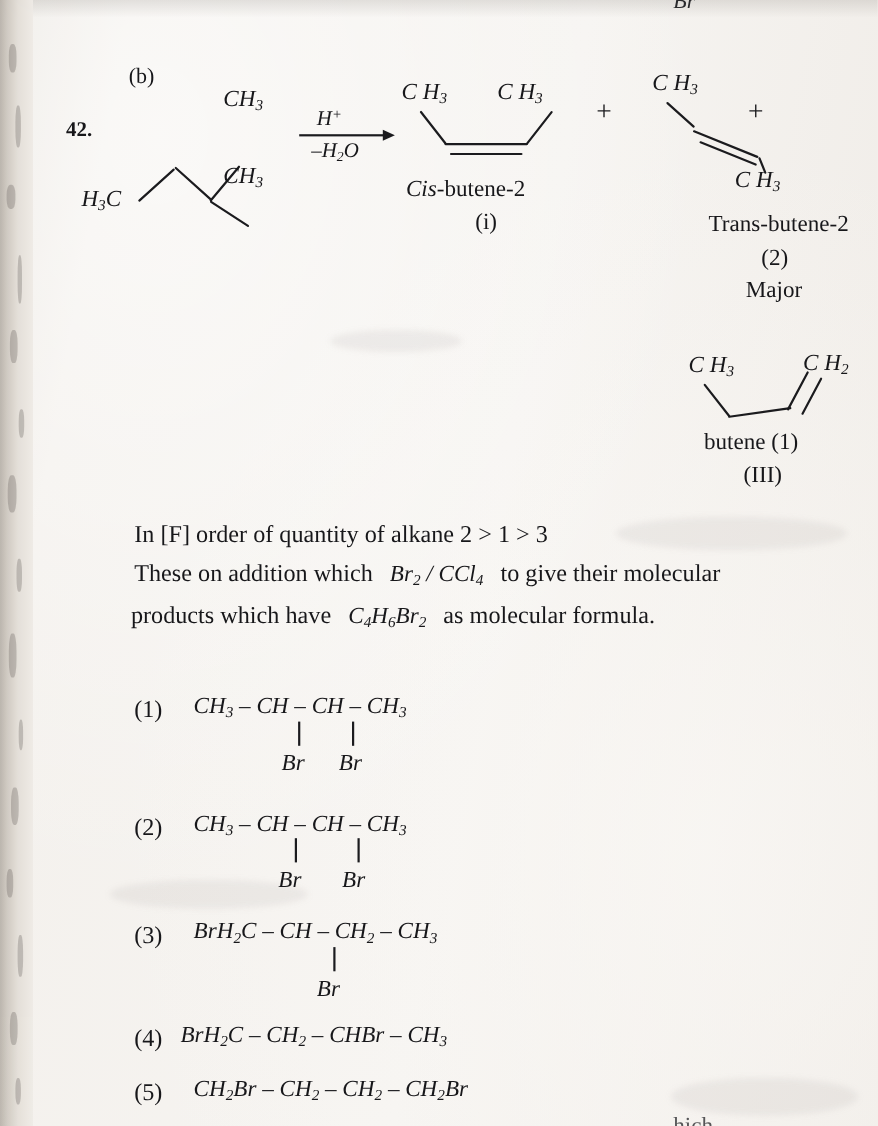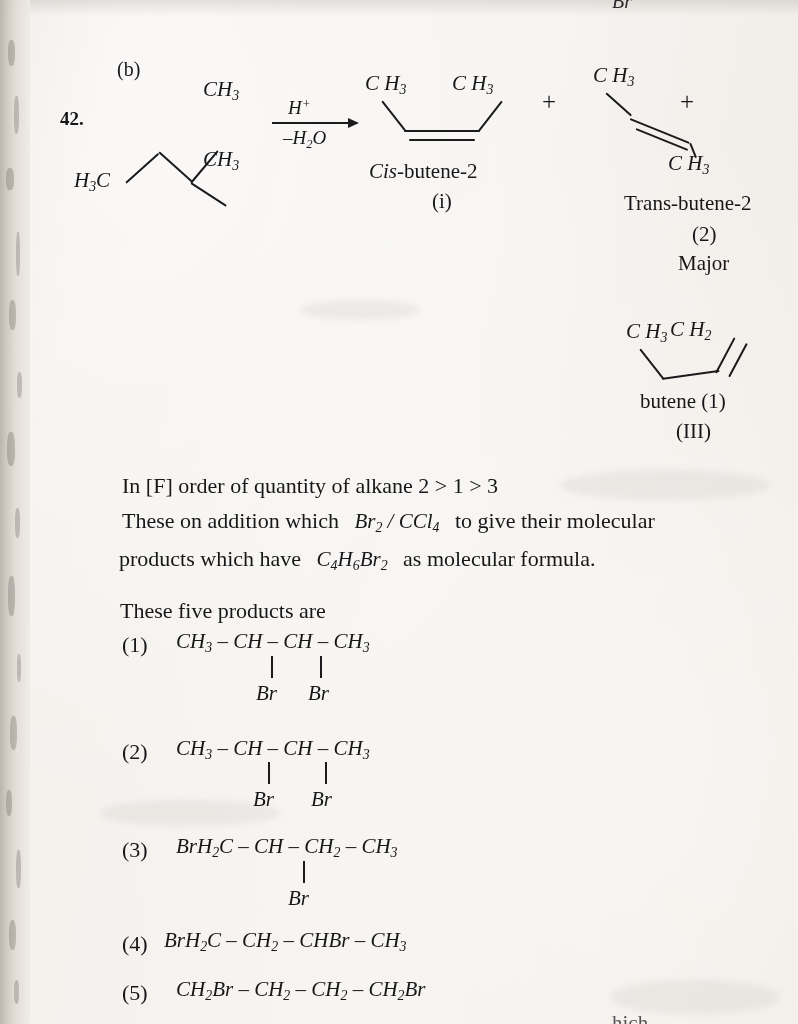--- a/index.html
+++ b/index.html
@@ -215,28 +215,28 @@
 
     <div class="bond" style="left:606px; top:92px; width:34px; transform: rotate(42deg);"></div>
 
     <div class="bond" style="left:630px; top:118px; width:64px; transform: rotate(22deg);"></div>
     <div class="bond thin" style="left:636px; top:128px; width:56px; transform: rotate(22deg);"></div>
 
     <div class="bond" style="left:690px; top:142px; width:16px; transform: rotate(68deg);"></div>
 
     <div class="t plus" style="left:680px; top:88px;">+</div>
 
-    <div class="t label" style="left:624px; top:192px;">Trans-butene-2</div>
+    <div class="t label" style="left:644px; top:192px;">Trans-butene-2</div>
     <div class="t label" style="left:692px; top:223px;">(2)</div>
     <div class="t label" style="left:678px; top:252px;">Major</div>
   </div>
 
   <div>
     <div class="t chem" style="left:626px; top:320px;">C H<span class="sub">3</span></div>
-    <div class="t chem" style="left:670px; top:318px;">C H<span class="sub">2</span></div>
+    <div class="t chem" style="left:730px; top:318px;">C H<span class="sub">2</span></div>
 
     <div class="bond" style="left:640px; top:348px; width:38px; transform: rotate(52deg);"></div>
 
     <div class="bond" style="left:662px; top:378px; width:58px; transform: rotate(-8deg);"></div>
 
     <div class="bond" style="left:716px; top:372px; width:40px; transform: rotate(-62deg);"></div>
     <div class="bond thin" style="left:729px; top:376px; width:38px; transform: rotate(-62deg);"></div>
 
     <div class="t label" style="left:640px; top:390px;">butene (1)</div>
     <div class="t label" style="left:676px; top:420px;">(III)</div>
@@ -249,21 +249,20 @@
     <span class="chem" style="margin:4px 10px;">Br<span class="sub">2</span> / CCl<span class="sub">4</span></span>
     <span>to give their molecular</span>
   </div>
 
   <div class="para" style="left:119px; top:546px;">
     <span>products which have</span>
     <span class="chem" style="margin:0 10px;">C<span class="sub">4</span>H<span class="sub">6</span>Br<span class="sub">2</span></span>
     <span>as molecular formula.</span>
   </div>
 
-  <div class="para" style="left:120px; top:598px;">These five products are</div>
 
   <div class="t listnum" style="left:122px; top:633px;">(1)</div>
   <div class="t chem" style="left:176px; top:630px;">
     CH<span class="sub">3</span> – CH – CH – CH<span class="sub">3</span>
   </div>
   <div class="vtick" style="left:271px; top:656px; height:22px;"></div>
   <div class="vtick" style="left:320px; top:656px; height:22px;"></div>
   <div class="t chem" style="left:256px; top:682px;">Br</div>
   <div class="t chem" style="left:308px; top:682px;">Br</div>
 

